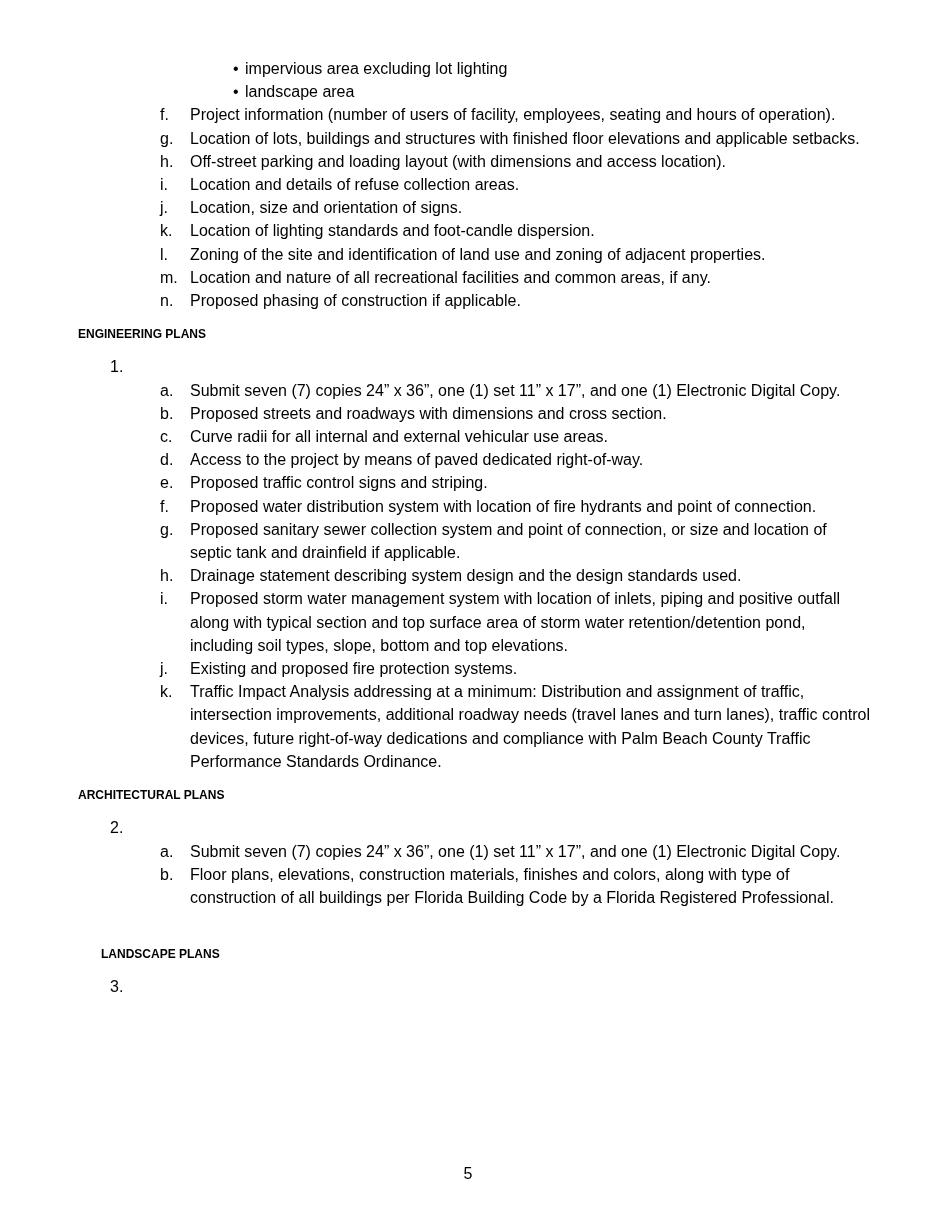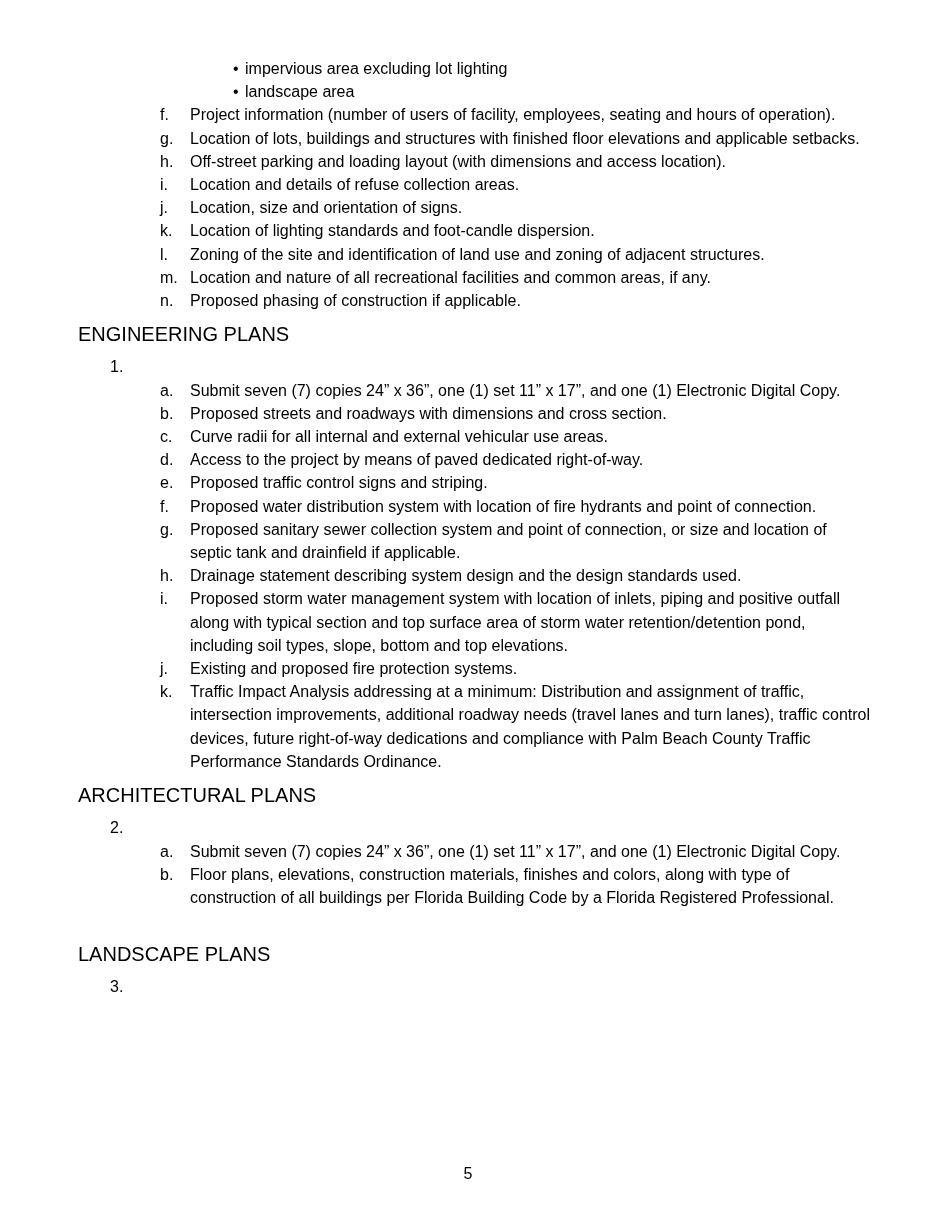--- a/index.html
+++ b/index.html
@@ -29,26 +29,26 @@
   .bullet-item { display: flex; }
   .bullet-glyph { flex: 0 0 12px; }
   .bullet-text { }
   
   .letter-list { margin-left: 82px; }
   .letter-item { display: flex; }
   .item-label { flex: 0 0 30px; }
   .item-text { width: 681px; }
   
   .heading {
-    font-size: 20px;
-    font-weight: normal;
+    font-size: 12px;
+    font-weight: bold;
     margin: 11px 0 9px 0;
     line-height: 23.2px;
   }
-  .heading.extra-gap { margin-top: 34px; }
+  .heading.extra-gap { margin-top: 34px; margin-left: 23px; }
   
   .numbered-row { display: flex; margin-left: 32px; }
   .item-number { flex: 0 0 27px; }
   .item-title { }
   
   .footer {
     position: absolute;
     top: 1162px;
     left: 0;
     width: 936px; 
@@ -101,21 +101,21 @@
           <span class="item-text">Location, size and orientation of signs.</span>
         </div>
 
         <div class="letter-item">
           <span class="item-label">k.</span>
           <span class="item-text">Location of lighting standards and foot-candle dispersion.</span>
         </div>
 
         <div class="letter-item">
           <span class="item-label">l.</span>
-          <span class="item-text">Zoning of the site and identification of land use and zoning of adjacent structures.</span>
+          <span class="item-text">Zoning of the site and identification of land use and zoning of adjacent properties.</span>
         </div>
 
         <div class="letter-item">
           <span class="item-label">m.</span>
           <span class="item-text">Location and nature of all recreational facilities and common areas, if any.</span>
         </div>
 
         <div class="letter-item">
           <span class="item-label">n.</span>
           <span class="item-text">Proposed phasing of construction if applicable.</span>

